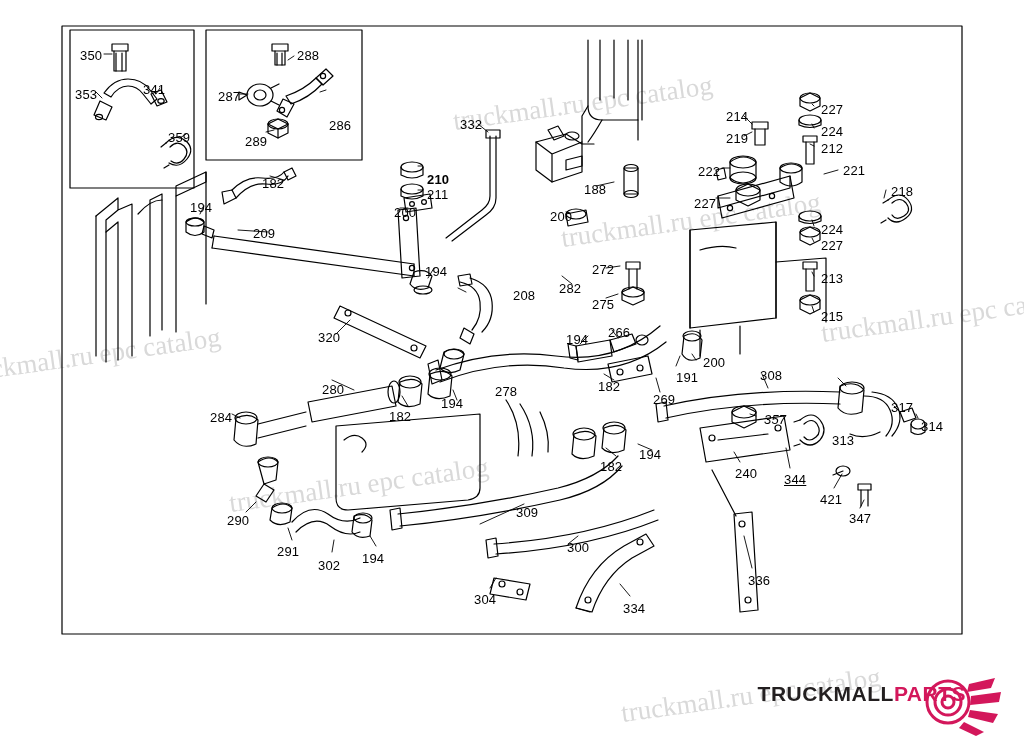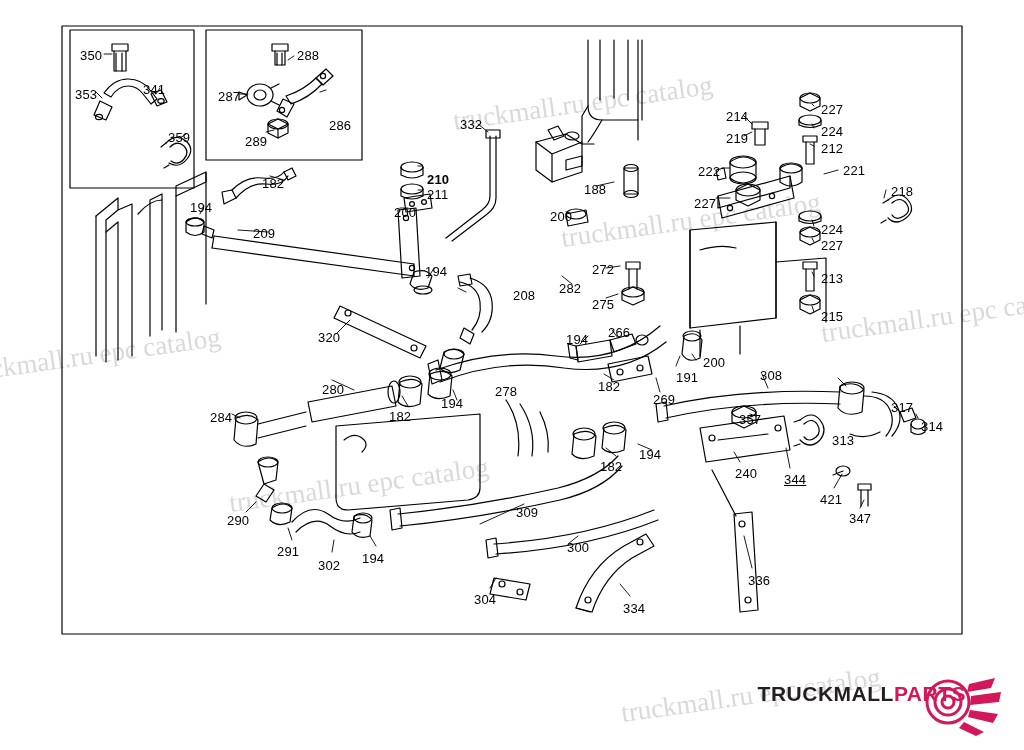--- a/index.html
+++ b/index.html
@@ -536,21 +536,21 @@
       <div class="callout" style="left: 495px; top: 384px;">278</div>
       <div class="callout" style="left: 441px; top: 396px;">194</div>
       <div class="callout" style="left: 322px; top: 382px;">280</div>
       <div class="callout" style="left: 389px; top: 409px;">182</div>
       <div class="callout" style="left: 210px; top: 410px;">284</div>
       <div class="callout" style="left: 653px; top: 392px;">269</div>
       <div class="callout" style="left: 760px; top: 368px; text-align: center;">308</div>
       <div class="callout" style="left: 832px; top: 389px; margin-top: 44px;">313</div>
       <div class="callout" style="left: 891px; top: 400px;">317</div>
       <div class="callout" style="left: 921px; top: 419px;">314</div>
-      <div class="callout" style="left: 739px; top: 412px;">357</div>
+      <div class="callout" style="left: 764px; top: 412px; font-style: italic;">357</div>
       <div class="callout" style="left: 735px; top: 466px;">240</div>
       <div class="callout" style="left: 784px; top: 472px; text-decoration: underline;">344</div>
       <div class="callout" style="left: 820px; top: 492px;">421</div>
       <div class="callout" style="left: 849px; top: 511px; text-align: center;">347</div>
       <div class="callout" style="left: 639px; top: 447px;">194</div>
       <div class="callout" style="left: 600px; top: 459px;">182</div>
       <div class="callout" style="left: 227px; top: 513px;">290</div>
       <div class="callout" style="left: 277px; top: 544px;">291</div>
       <div class="callout" style="left: 318px; top: 558px;">302</div>
       <div class="callout" style="left: 362px; top: 551px;">194</div>

